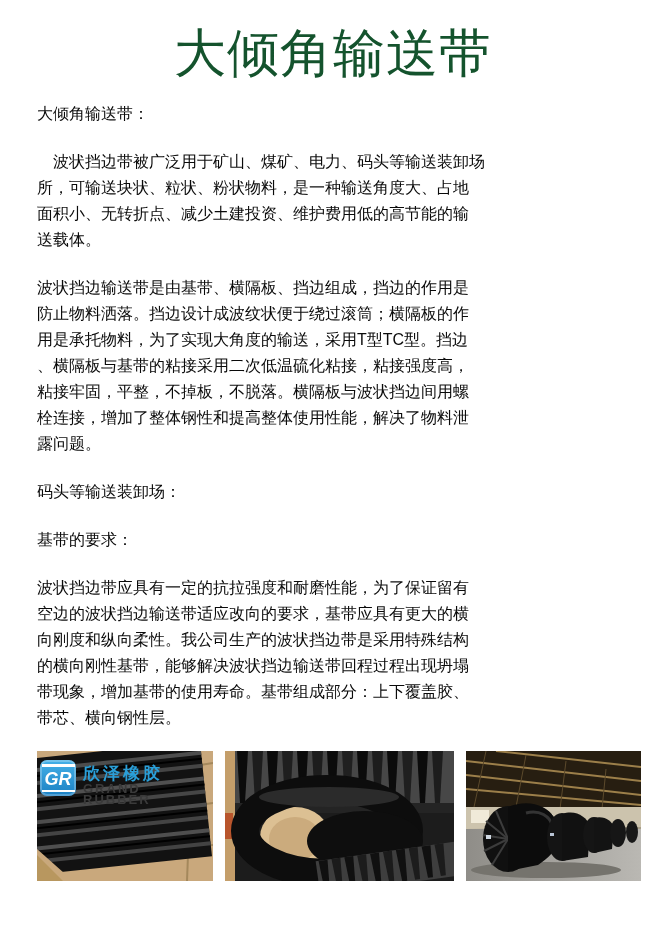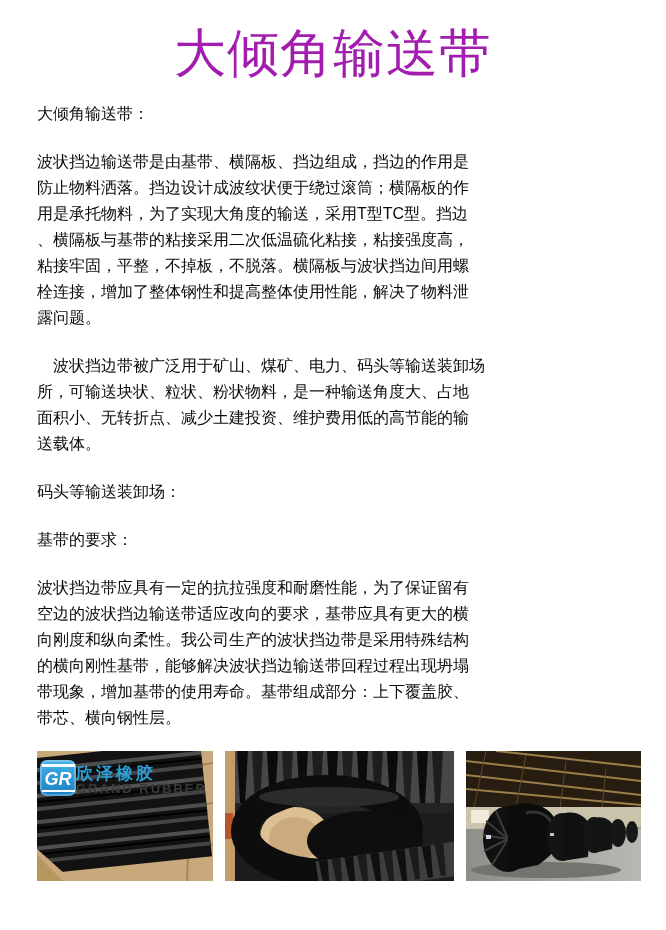--- a/index.html
+++ b/index.html
@@ -3,21 +3,21 @@
 <meta charset="utf-8">
 <style>
   html,body{margin:0;padding:0;background:#ffffff;}
   .page{
     position:relative;width:666px;height:930px;background:#ffffff;
     font-family:"Liberation Sans",sans-serif;color:#000;overflow:hidden;
   }
   .page-title{
     position:absolute;top:22px;left:0;width:666px;margin:0;
     text-align:center;font-size:52px;line-height:62px;font-weight:500;
-    letter-spacing:1px;color:#a21caf;
+    letter-spacing:1px;color:#14532d;
   }
   .article{
     position:absolute;left:37px;top:101px;width:600px;
     font-size:16px;line-height:26px;color:#0a0a0a;
   }
   .article p{margin:0 0 22px 0;white-space:pre;}
   .gallery{position:absolute;left:37px;top:751px;height:145px;display:flex;gap:12px;}
   .gallery figure{margin:0;position:relative;height:130px;}
   .fig-1{width:176px;margin-right:7px;}
   .fig-2{width:229px;margin-right:6px;}
@@ -29,44 +29,44 @@
     width:36px;height:36px;border-radius:7px;flex:none;
     background:linear-gradient(180deg,#45b1e8,#1b80c3);
     display:flex;align-items:center;justify-content:center;
     box-shadow:inset 0 0 0 2px rgba(255,255,255,.25);
   }
   .logo-badge-inner{
     border-top:3px solid #fff;border-bottom:2px solid #fff;
     padding:1px 3px 0 3px;color:#fff;font-size:18px;font-weight:bold;
     font-style:italic;letter-spacing:0;line-height:22px;
   }
-  .logo-text{padding-top:4px;}
+  .logo-text{margin-left:7px;padding-top:4px;}
   .logo-cn{font-size:17px;font-weight:bold;letter-spacing:3px;line-height:19px;}
   .logo-en{font-size:13px;font-weight:bold;letter-spacing:2px;color:#3a3a3a;line-height:11px;}
 </style>
 </head>
 <body>
 
 <div class="page">
 
   <h1 class="page-title">大倾角输送带</h1>
 
   <div class="article">
     <p>大倾角输送带：</p>
+    <p>　波状挡边带被广泛用于矿山、煤矿、电力、码头等输送装卸场
+所，可输送块状、粒状、粉状物料，是一种输送角度大、占地
+面积小、无转折点、减少土建投资、维护费用低的高节能的输
+送载体。</p>
     <p>波状挡边输送带是由基带、横隔板、挡边组成，挡边的作用是
 防止物料洒落。挡边设计成波纹状便于绕过滚筒；横隔板的作
 用是承托物料，为了实现大角度的输送，采用T型TC型。挡边
 、横隔板与基带的粘接采用二次低温硫化粘接，粘接强度高，
 粘接牢固，平整，不掉板，不脱落。横隔板与波状挡边间用螺
 栓连接，增加了整体钢性和提高整体使用性能，解决了物料泄
 露问题。</p>
-    <p>　波状挡边带被广泛用于矿山、煤矿、电力、码头等输送装卸场
-所，可输送块状、粒状、粉状物料，是一种输送角度大、占地
-面积小、无转折点、减少土建投资、维护费用低的高节能的输
-送载体。</p>
     <p>码头等输送装卸场：</p>
     <p>基带的要求：</p>
     <p>波状挡边带应具有一定的抗拉强度和耐磨性能，为了保证留有
 空边的波状挡边输送带适应改向的要求，基带应具有更大的横
 向刚度和纵向柔性。我公司生产的波状挡边带是采用特殊结构
 的横向刚性基带，能够解决波状挡边输送带回程过程出现坍塌
 带现象，增加基带的使用寿命。基带组成部分：上下覆盖胶、
 带芯、横向钢性层。</p>
   </div>
 

